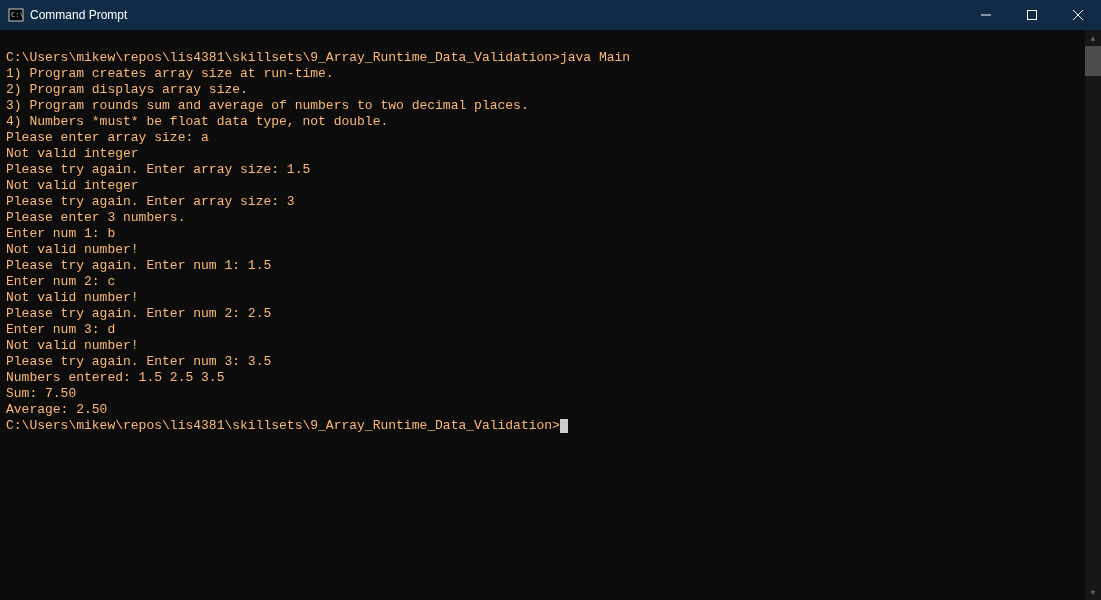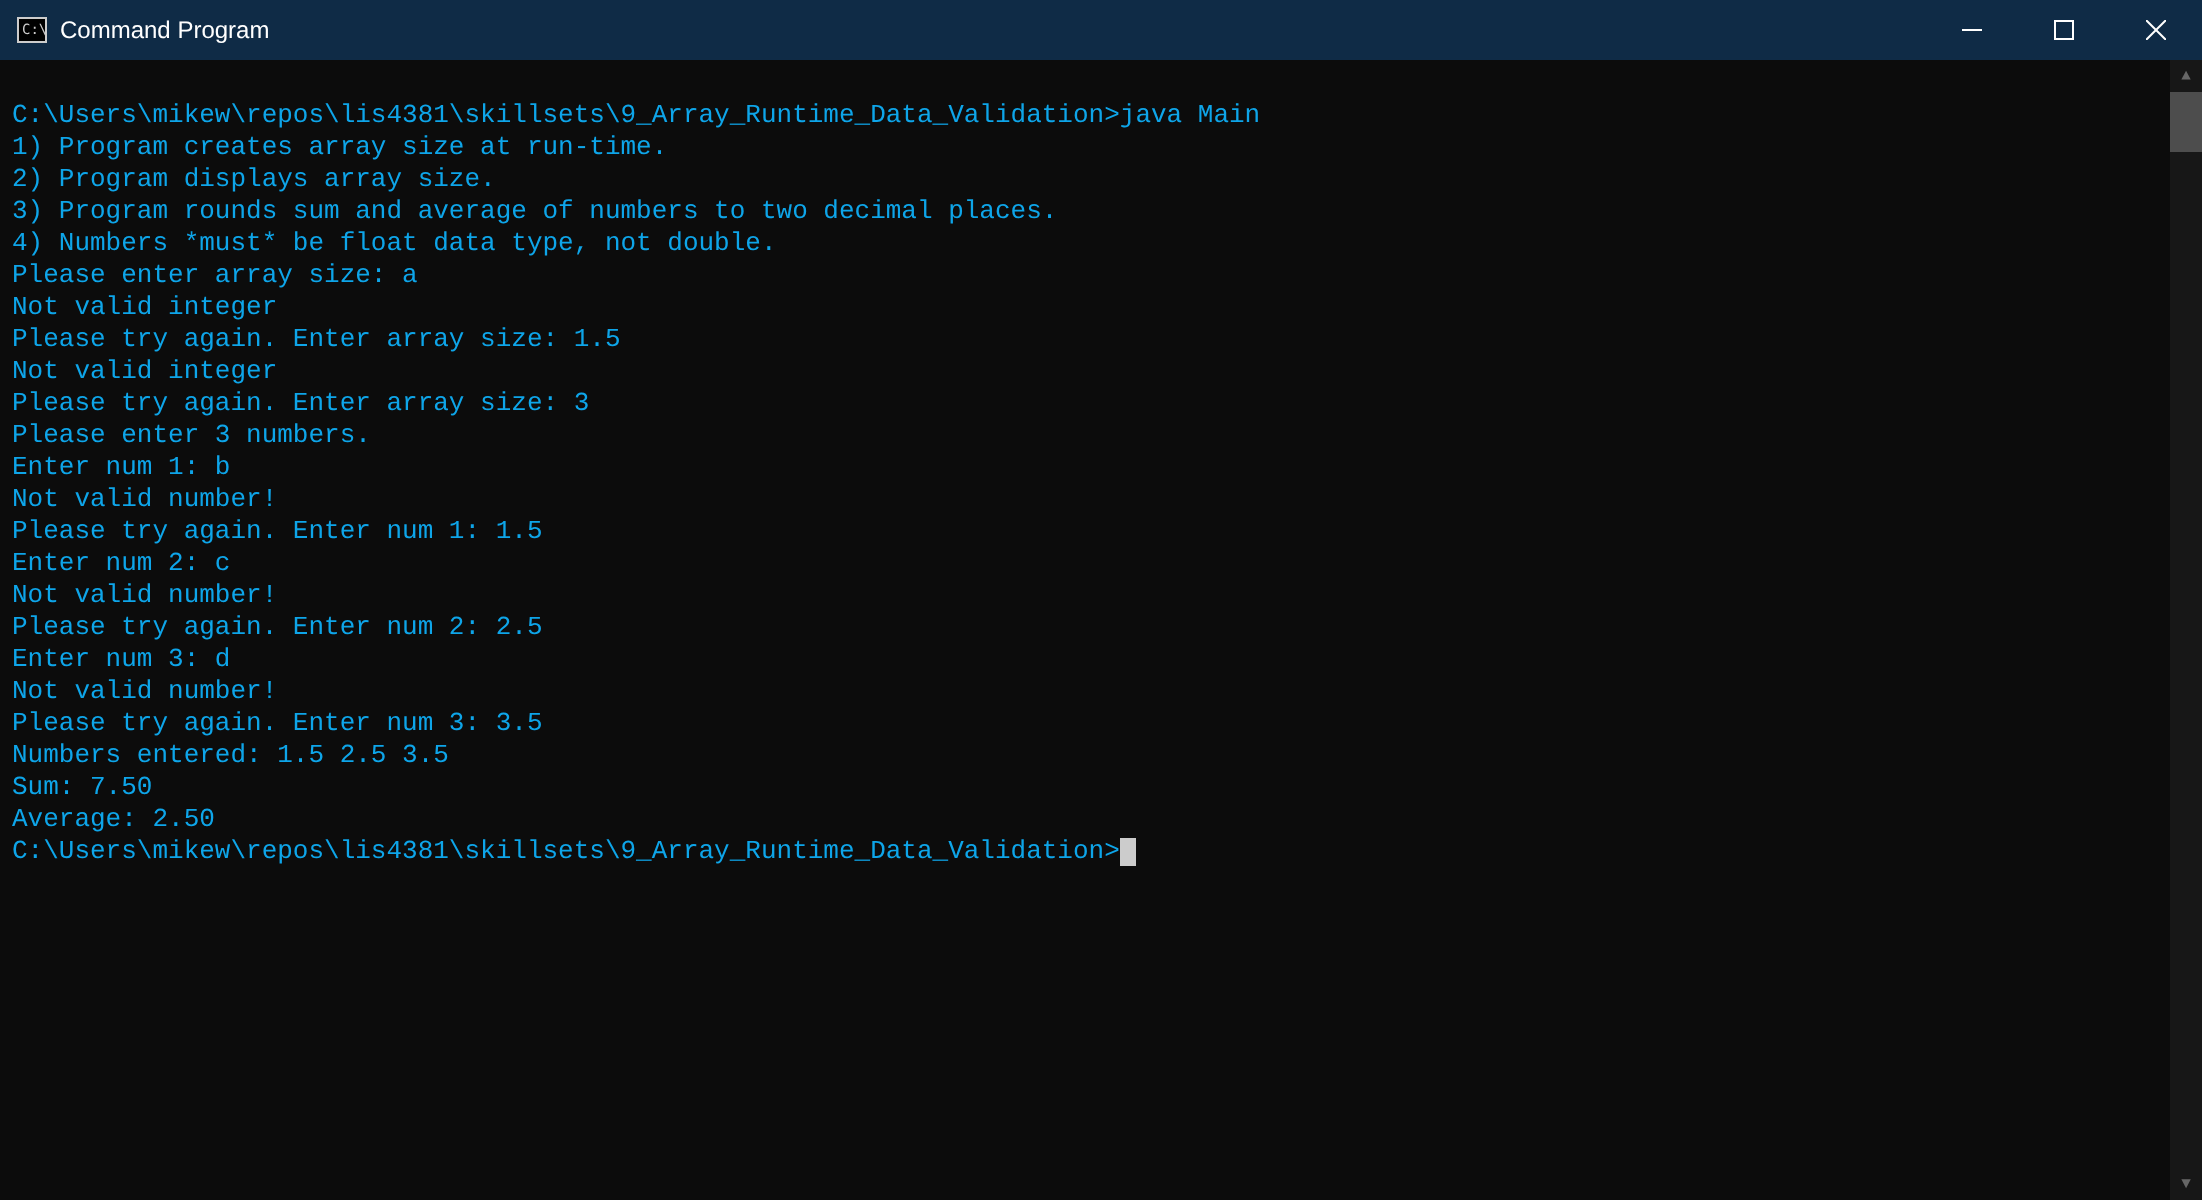--- a/index.html
+++ b/index.html
@@ -57,21 +57,21 @@
     }
     .terminal-container {
       flex: 1;
       display: flex;
       background: #000000;
       position: relative;
     }
     .terminal {
       flex: 1;
       background: #0c0c0c;
-      color: #0ea5e9;
+      color: #fdba74;
       padding: 20px 6px 6px 6px;
       font-size: 13px;
       line-height: 16px;
       white-space: pre;
       overflow-y: auto;
       font-family: Consolas, 'Courier New', monospace;
     }
     .line {
       display: block;
     }
@@ -114,21 +114,21 @@
 <body>
 
 <div class="window">
   <div class="titlebar">
     <div class="titlebar-icon">
       <svg width="16" height="16" viewBox="0 0 16 16">
         <rect x="1" y="2" width="14" height="12" fill="#000000" stroke="#cccccc" stroke-width="1"></rect>
         <text x="3" y="10" fill="#cccccc" font-size="7" font-family="monospace">C:\</text>
       </svg>
     </div>
-    <div class="titlebar-title">Command Program</div>
+    <div class="titlebar-title">Command Prompt</div>
     <div class="window-controls">
       <div class="window-control">
         <svg width="10" height="10" viewBox="0 0 10 10">
             <line x1="0" y1="5" x2="10" y2="5" stroke="#ffffff" stroke-width="1"></line>
           </svg>
       </div>
       <div class="window-control">
         <svg width="10" height="10" viewBox="0 0 10 10">
             <rect x="0.5" y="0.5" width="9" height="9" fill="none" stroke="#ffffff" stroke-width="1"></rect>
           </svg>

